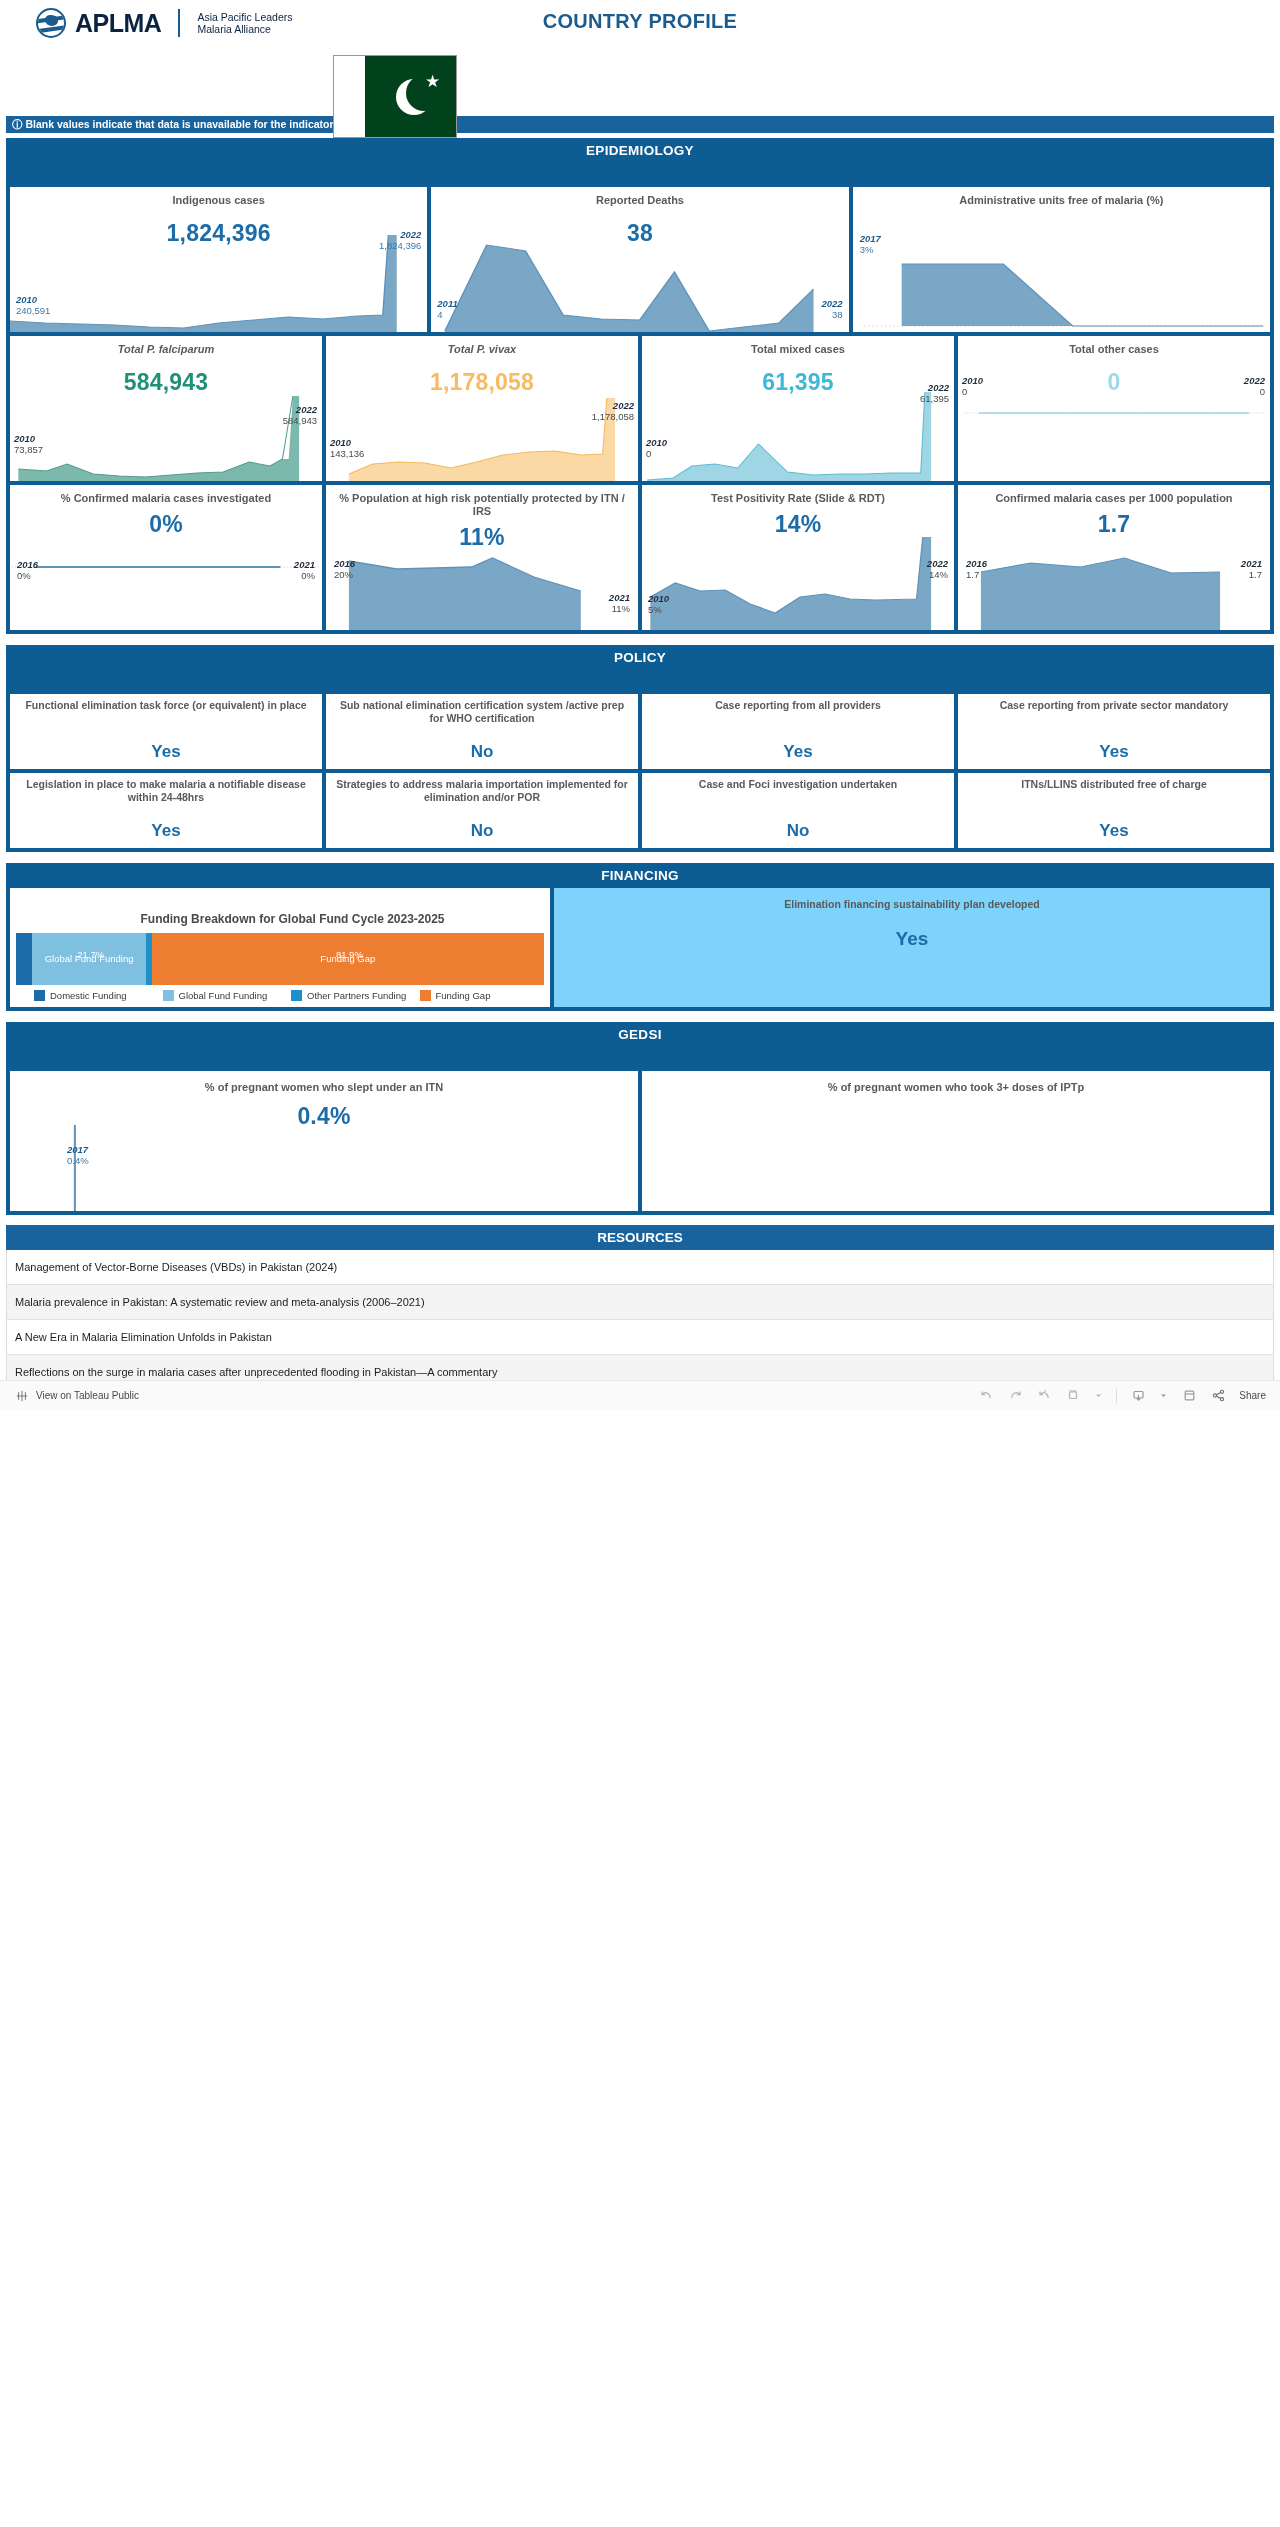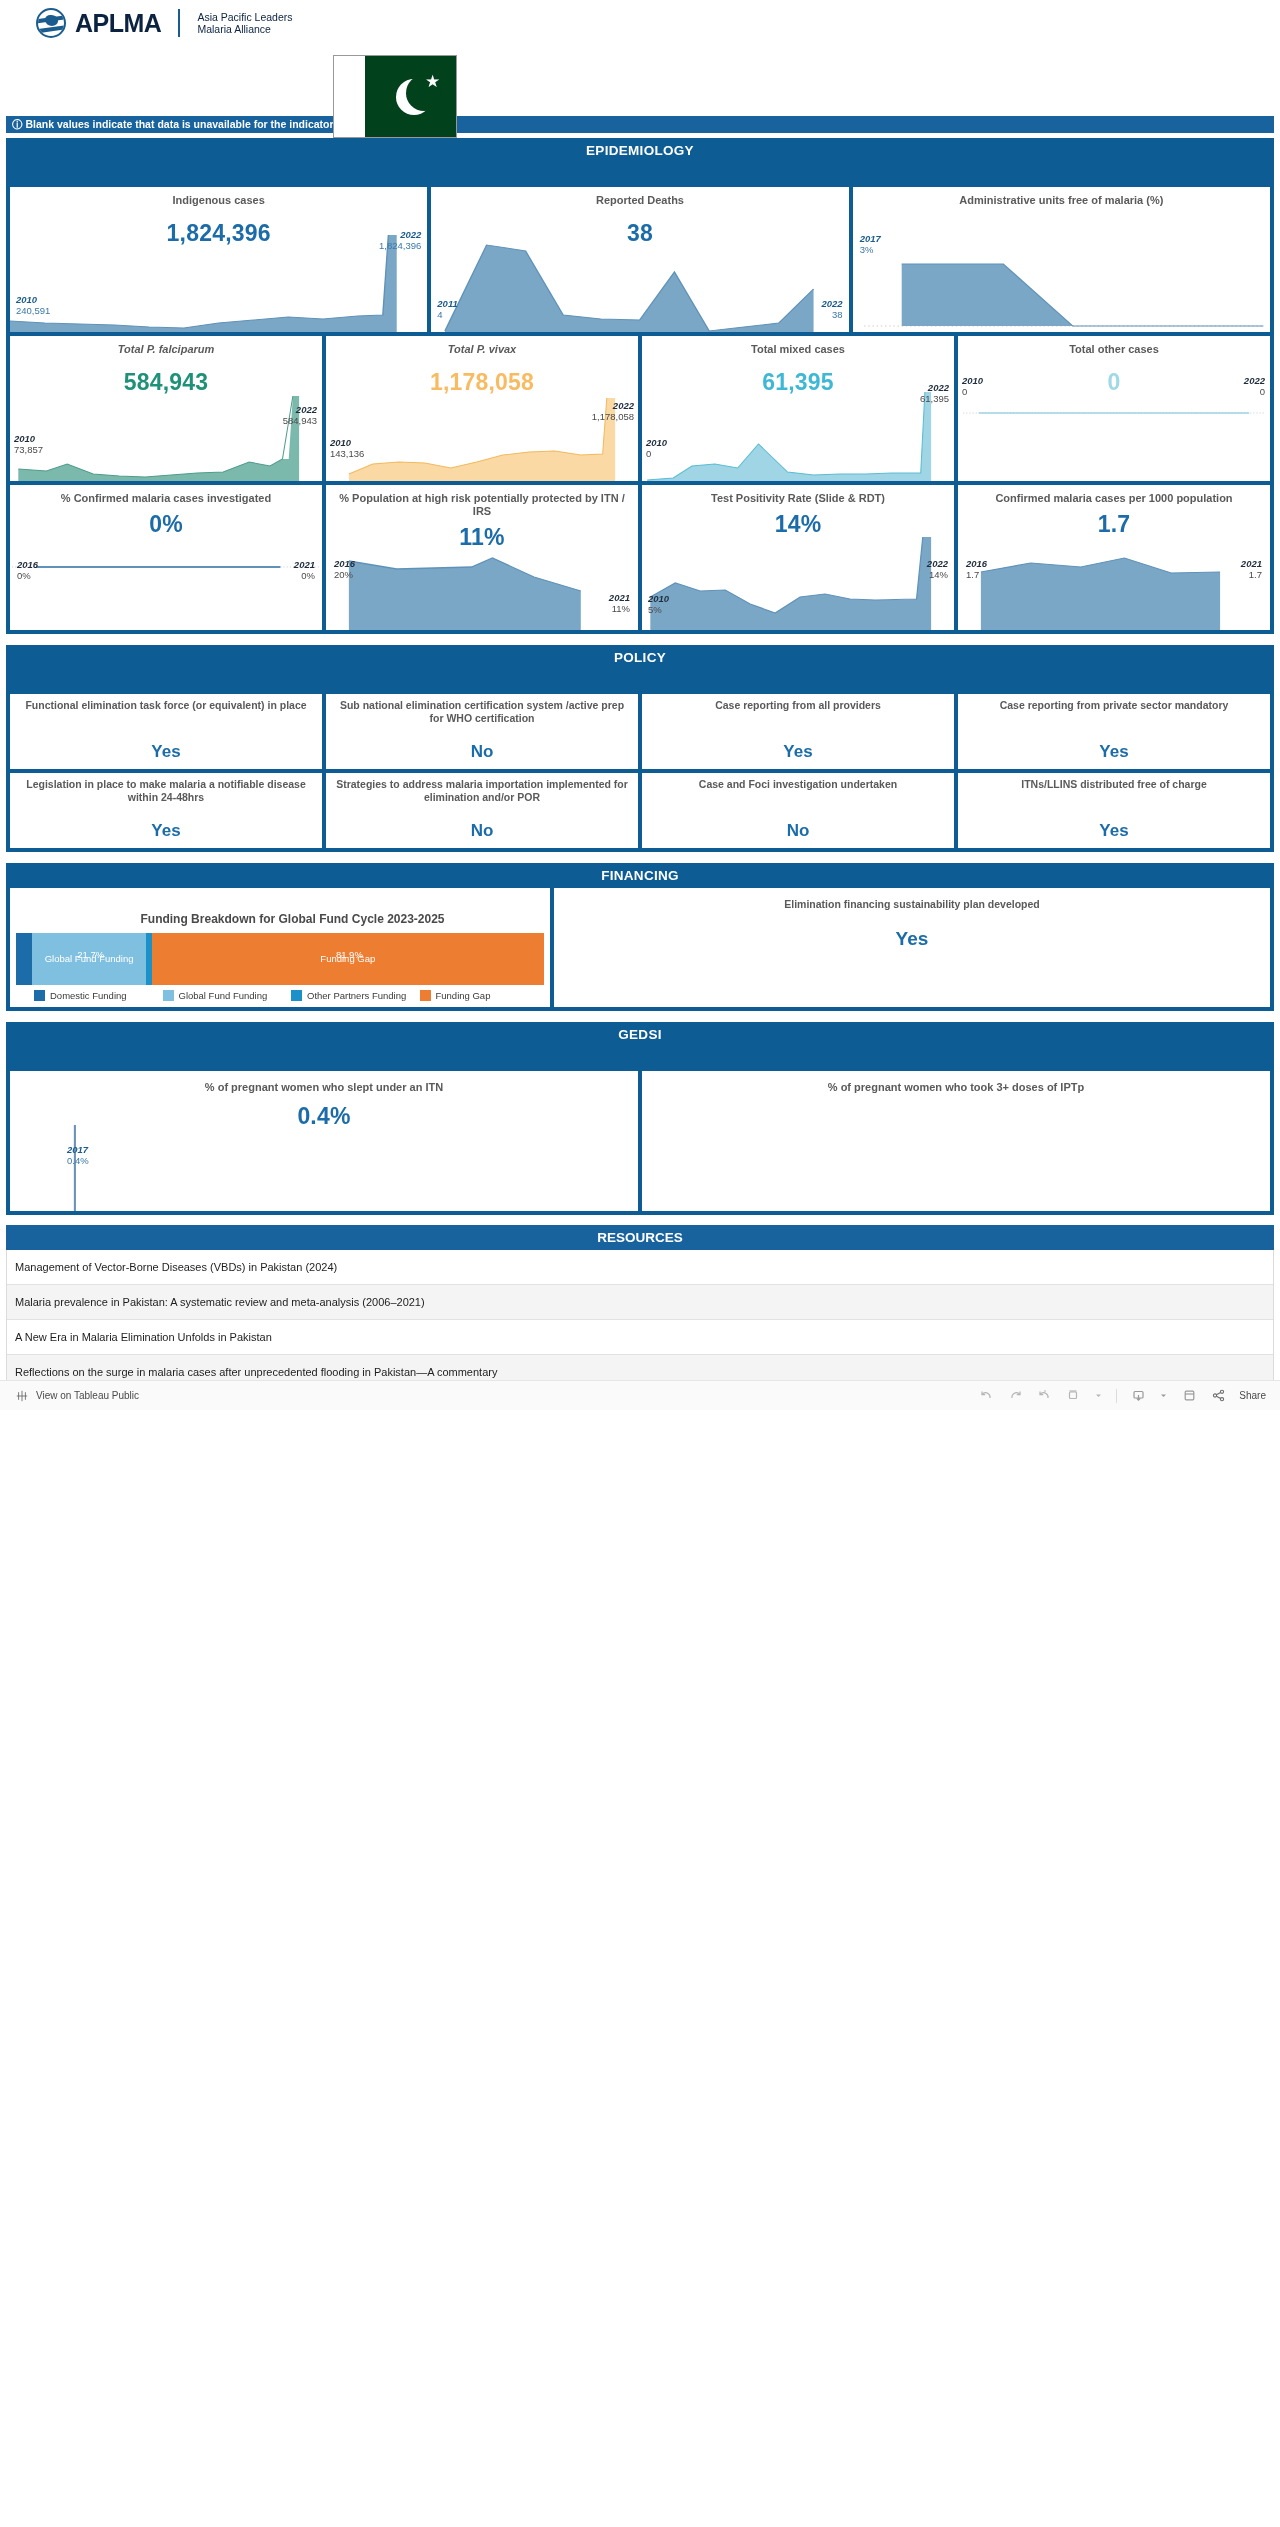--- a/index.html
+++ b/index.html
@@ -60,21 +60,21 @@
   .lbl.blue { color:#3b78a8;}
 
   
   .pol-card { height:75px; }
   .pol-title { text-align:center; font-size:10.5px; color:#5a5a5a; font-weight:bold; line-height:12.5px; padding:5px 8px 0 8px;}
   .pol-val { text-align:center; font-size:17px; font-weight:bold; color:#1b6ca8; position:absolute; left:0; right:0; bottom:7px;}
 
   
   .fin-row { display:flex; gap:4px; padding:0 4px;}
   .fin-left { background:#fff; flex:0 0 540px; padding:0;}
-  .fin-right { background:#ffffff; flex:1 1 0; position:relative;}
+  .fin-right { background:#7dd3fc; flex:1 1 0; position:relative;}
   .fin-chart-title { text-align:center; font-weight:bold; font-size:12px; color:#4a4a4a; padding:24px 0 7px 0;margin-left:25px;}
   .stack { display:flex; height:52px; margin:0 6px; }
   .seg { position:relative; display:flex; align-items:center; justify-content:center; color:#fff; font-size:9.5px; line-height:11.5px; text-align:center;}
   .seg span { display:block;}
   .legend { display:flex; align-items:center; gap:6px; padding:5px 8px 6px 24px; font-size:9.5px; color:#3a3a3a;justify-content:center;}
   .legend .li { display:flex; align-items:center; gap:5px; width:25%;}
   .sw { width:11px; height:11px; flex:0 0 auto;}
 
   
   .gedsi-card { height:140px; }
@@ -107,20 +107,21 @@
       <div class="logo-mark">
           <div class="logo-blob"></div>
         </div>
       <div class="logo-text">APLMA</div>
       <div class="logo-bar"></div>
       <div class="logo-sub">
         <div>Asia Pacific Leaders</div>
         <div>Malaria Alliance</div>
       </div>
     </div>
+    <div class="title">COUNTRY PROFILE</div>
     <div class="flag">
       <div class="flag-white"></div>
       <div class="flag-green">
         <div class="crescent"></div>
         <div class="crescent-cut"></div>
         <div class="star">★</div>
       </div>
     </div>
   </div>
 

